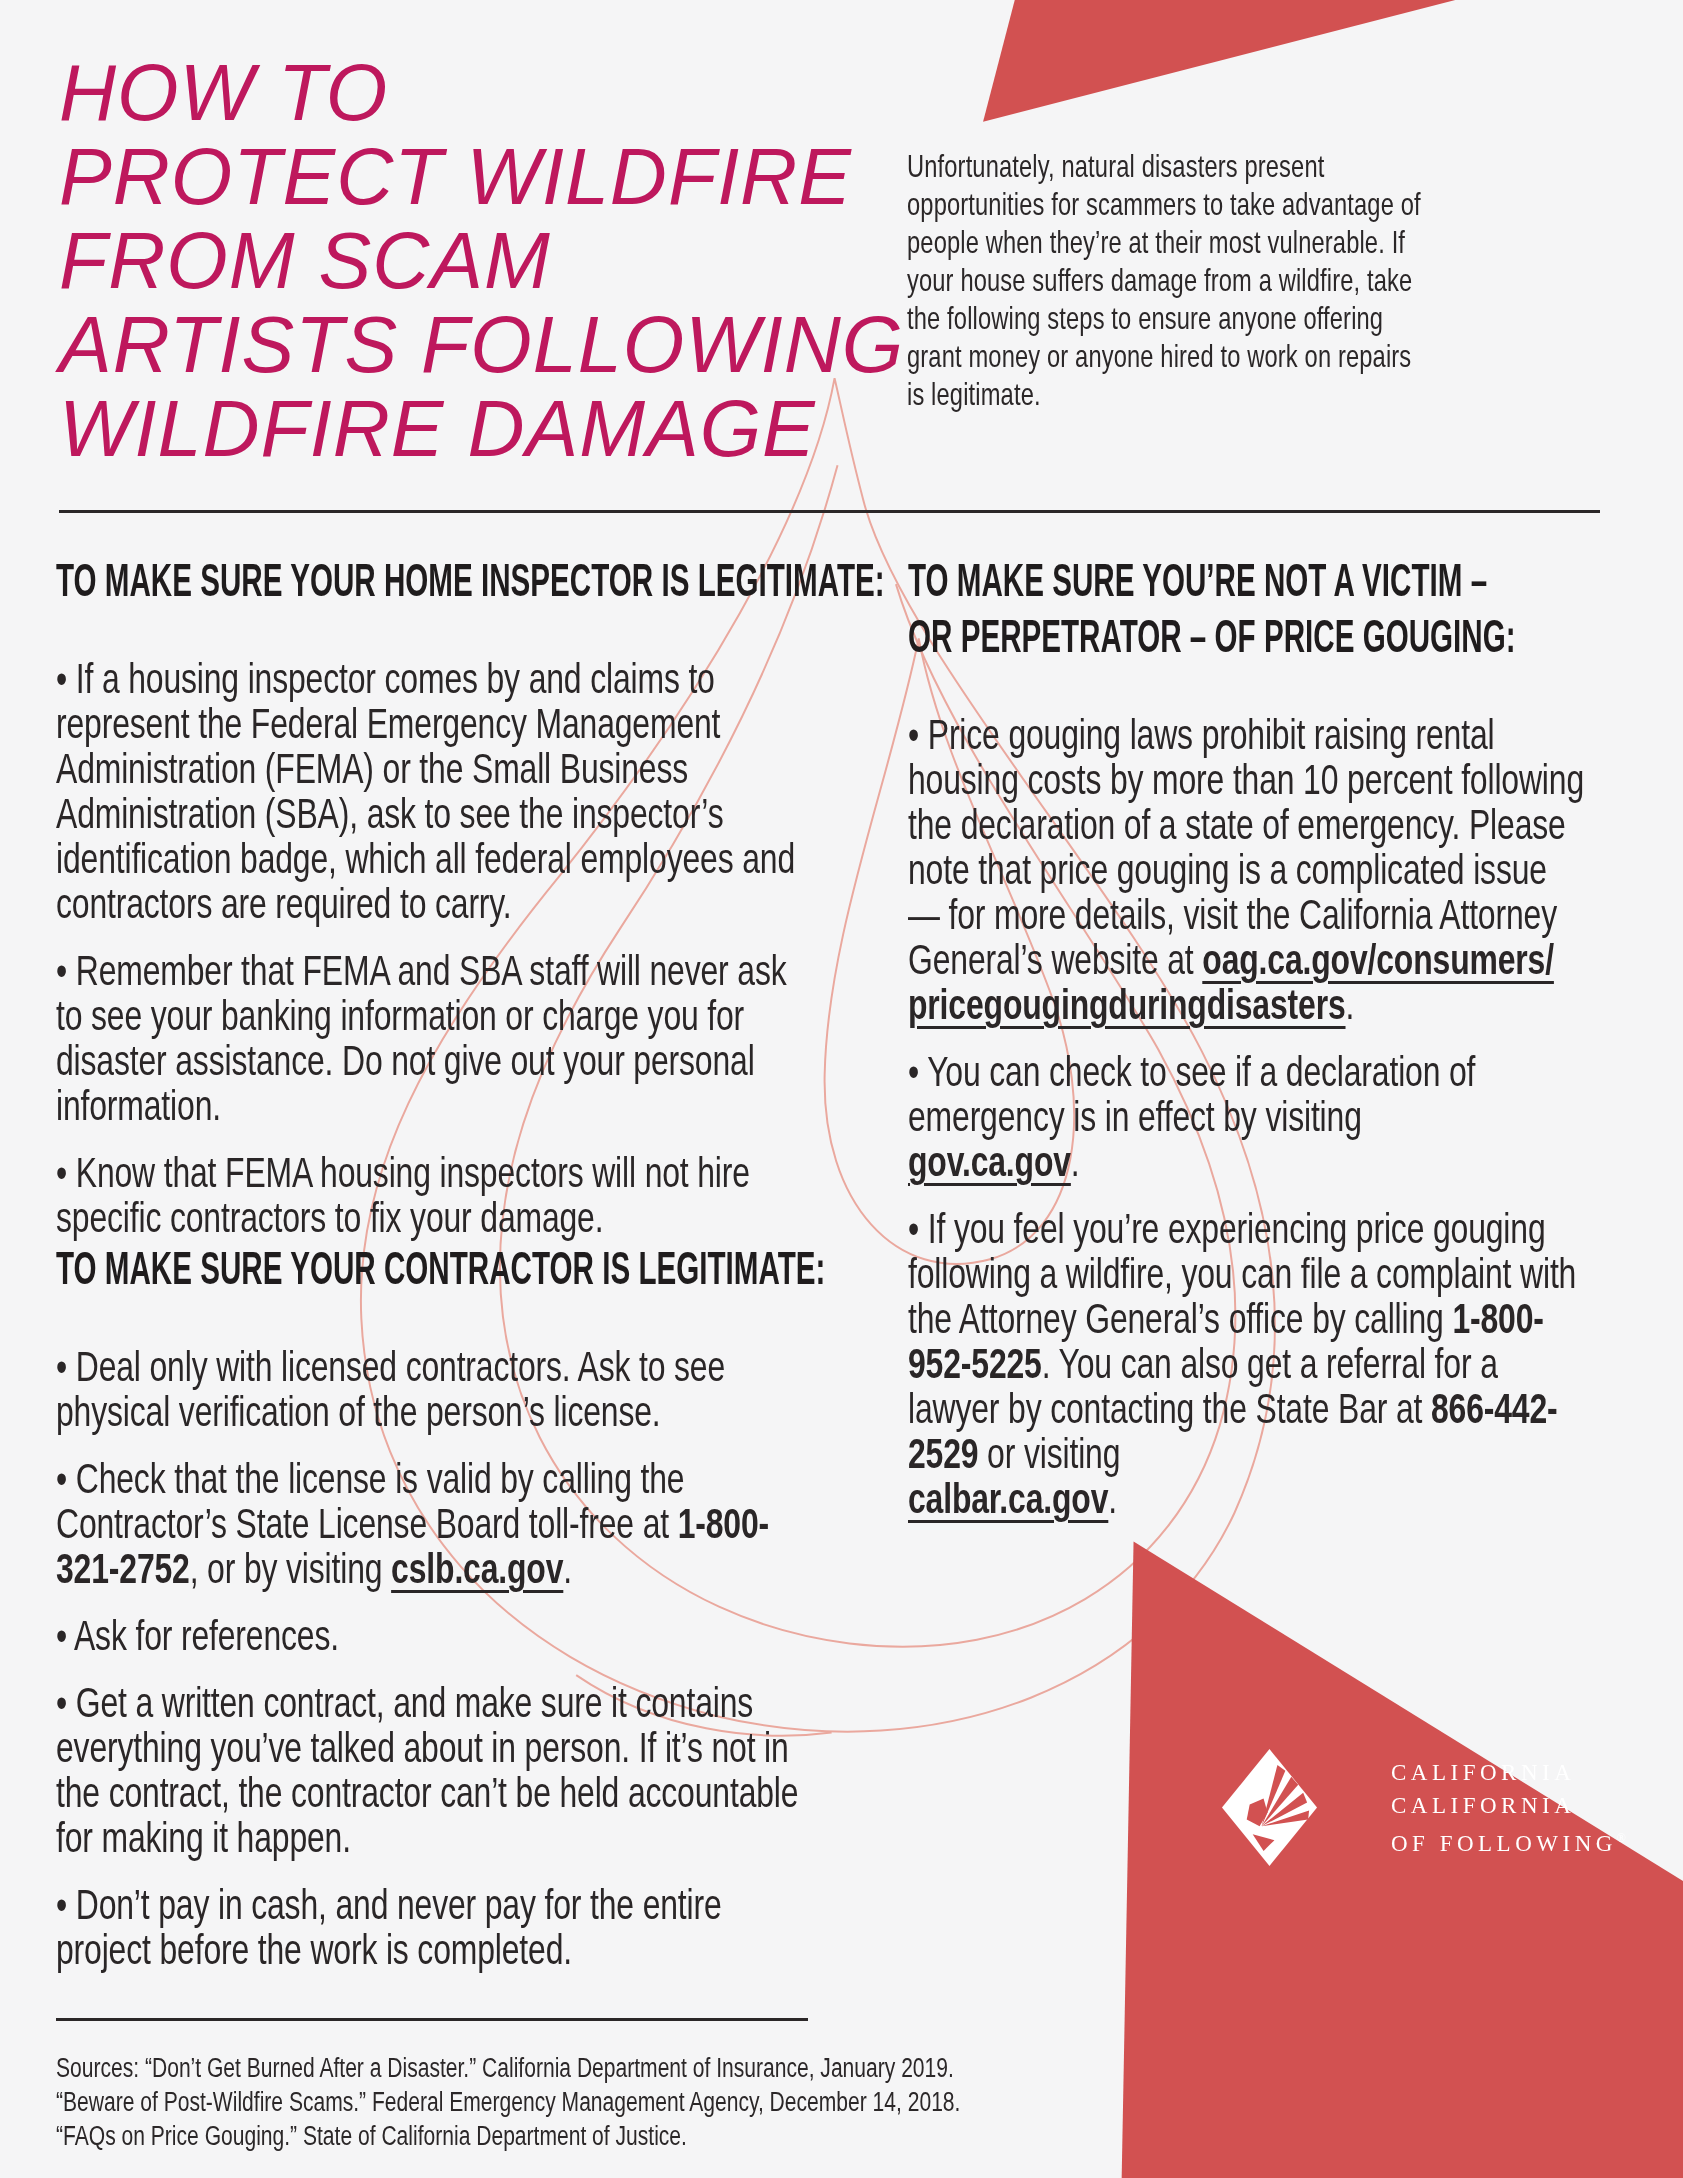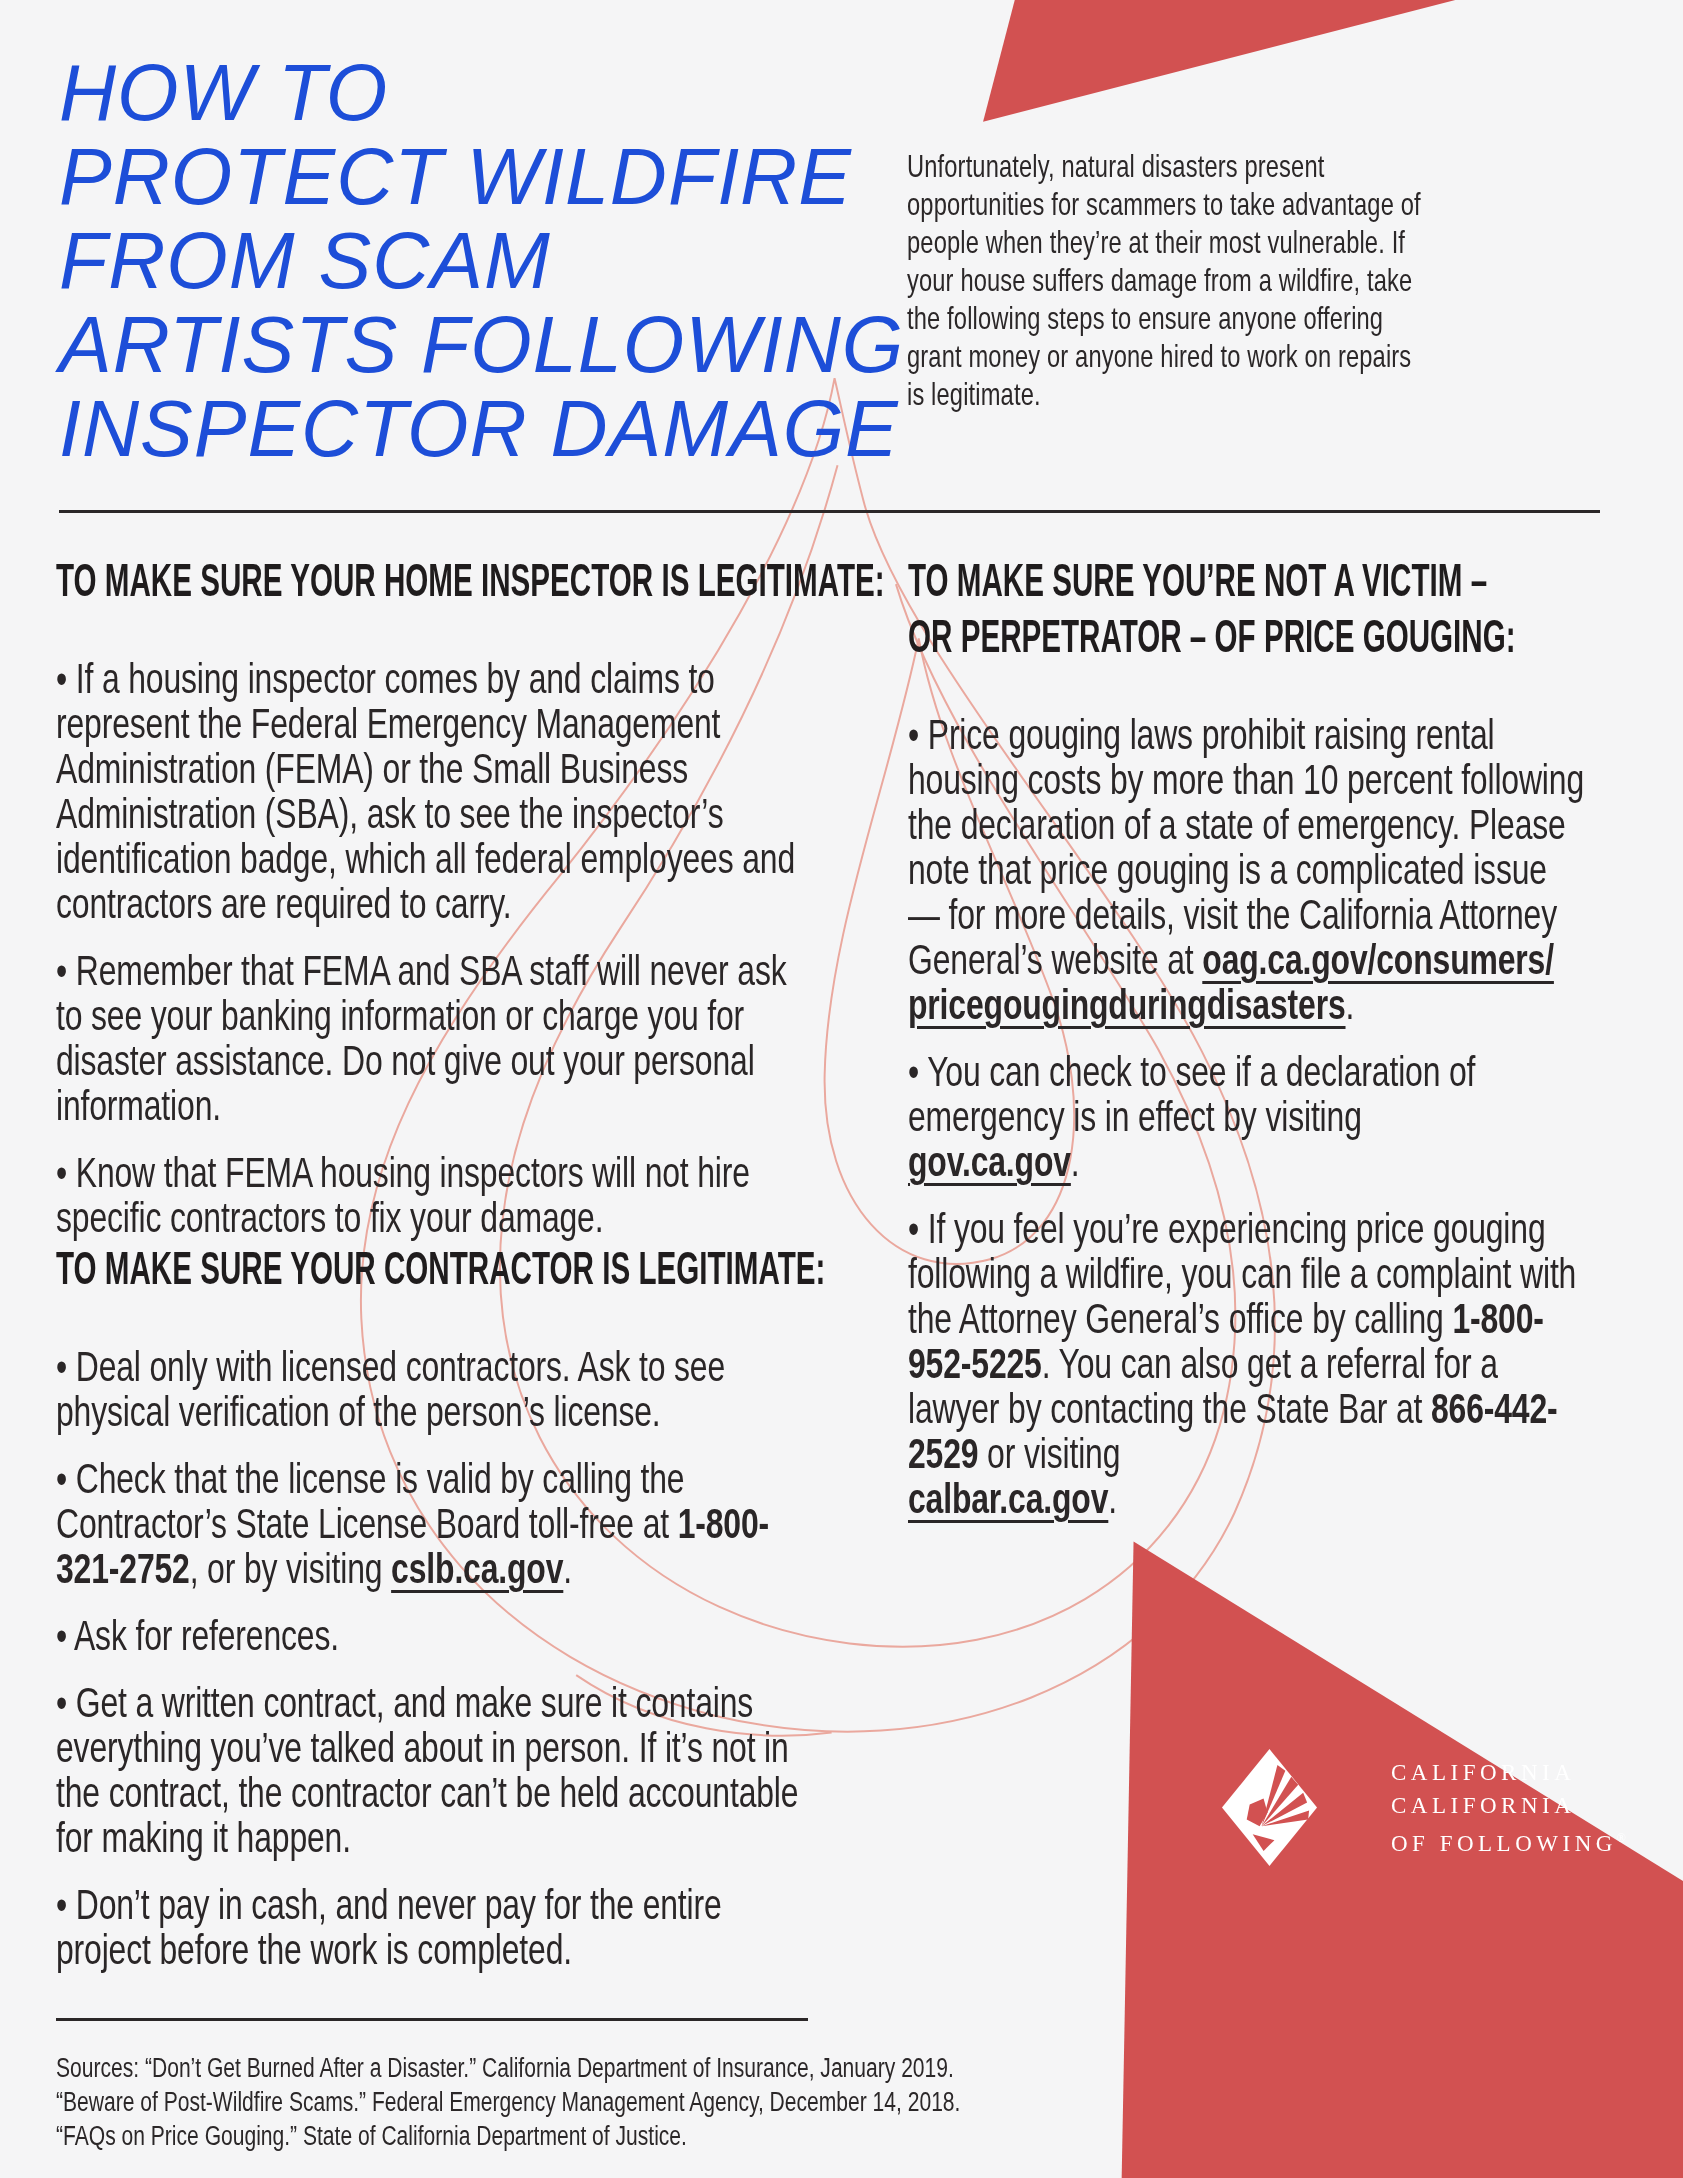--- a/index.html
+++ b/index.html
@@ -14,21 +14,21 @@
   svg.layer{position:absolute;left:0;top:0;width:1683px;height:2178px;}
   .flame-layer{z-index:1;}
   .shape-layer{z-index:2;}
 
   
   .title{
     position:absolute;left:59px;top:51px;z-index:3;
     font-size:79px;line-height:84px;
     font-style:italic;font-weight:300;
     letter-spacing:1px;
-    color:#1d4ed8;
+    color:#be185d;
   }
 
   
   .intro{
     position:absolute;left:907px;top:147px;z-index:3;
     width:713px;
     font-size:32px;line-height:38px;
     letter-spacing:0.2px;
     transform:scaleX(0.74);transform-origin:0 0;
     color:#2b2728;
@@ -107,21 +107,21 @@
       <path d="M928 645 C898 790 836 945 833 1085 C830 1215 906 1298 1000 1272 C1090 1246 1106 1120 1060 1000 C1012 872 950 762 928 645 Z"></path>
       <path d="M582 1692 C664 1748 764 1760 840 1750"></path>
     </g>
   </svg>
 
   <svg class="layer shape-layer" viewBox="0 0 1700 2200">
     <polygon class="accent-fill" points="1025,0 1470,0 993,123" fill="#d25151"></polygon>
     <polygon class="accent-fill" points="1145,1557 1700,1900 1700,2200 1133,2200" fill="#d25151"></polygon>
   </svg>
 
-  <div class="title"><span>HOW TO</span><br><span>PROTECT WILDFIRE</span><br><span>FROM SCAM</span><br><span>ARTISTS FOLLOWING</span><br><span>INSPECTOR DAMAGE</span></div>
+  <div class="title"><span>HOW TO</span><br><span>PROTECT WILDFIRE</span><br><span>FROM SCAM</span><br><span>ARTISTS FOLLOWING</span><br><span>WILDFIRE DAMAGE</span></div>
 
   <div class="intro">Unfortunately, natural disasters present opportunities for scammers to take advantage of people when they’re at their most vulnerable. If your house suffers damage from a wildfire, take the following steps to ensure anyone offering grant money or anyone hired to work on repairs is legitimate.</div>
 
   <div class="rule"></div>
 
   <div class="cols">
     <div class="col-left">
       <section>
         <h2 class="sec" style="color: rgb(31, 28, 29);"><span>TO MAKE SURE YOUR HOME INSPECTOR IS LEGITIMATE:</span></h2>
         <div class="bullets">

